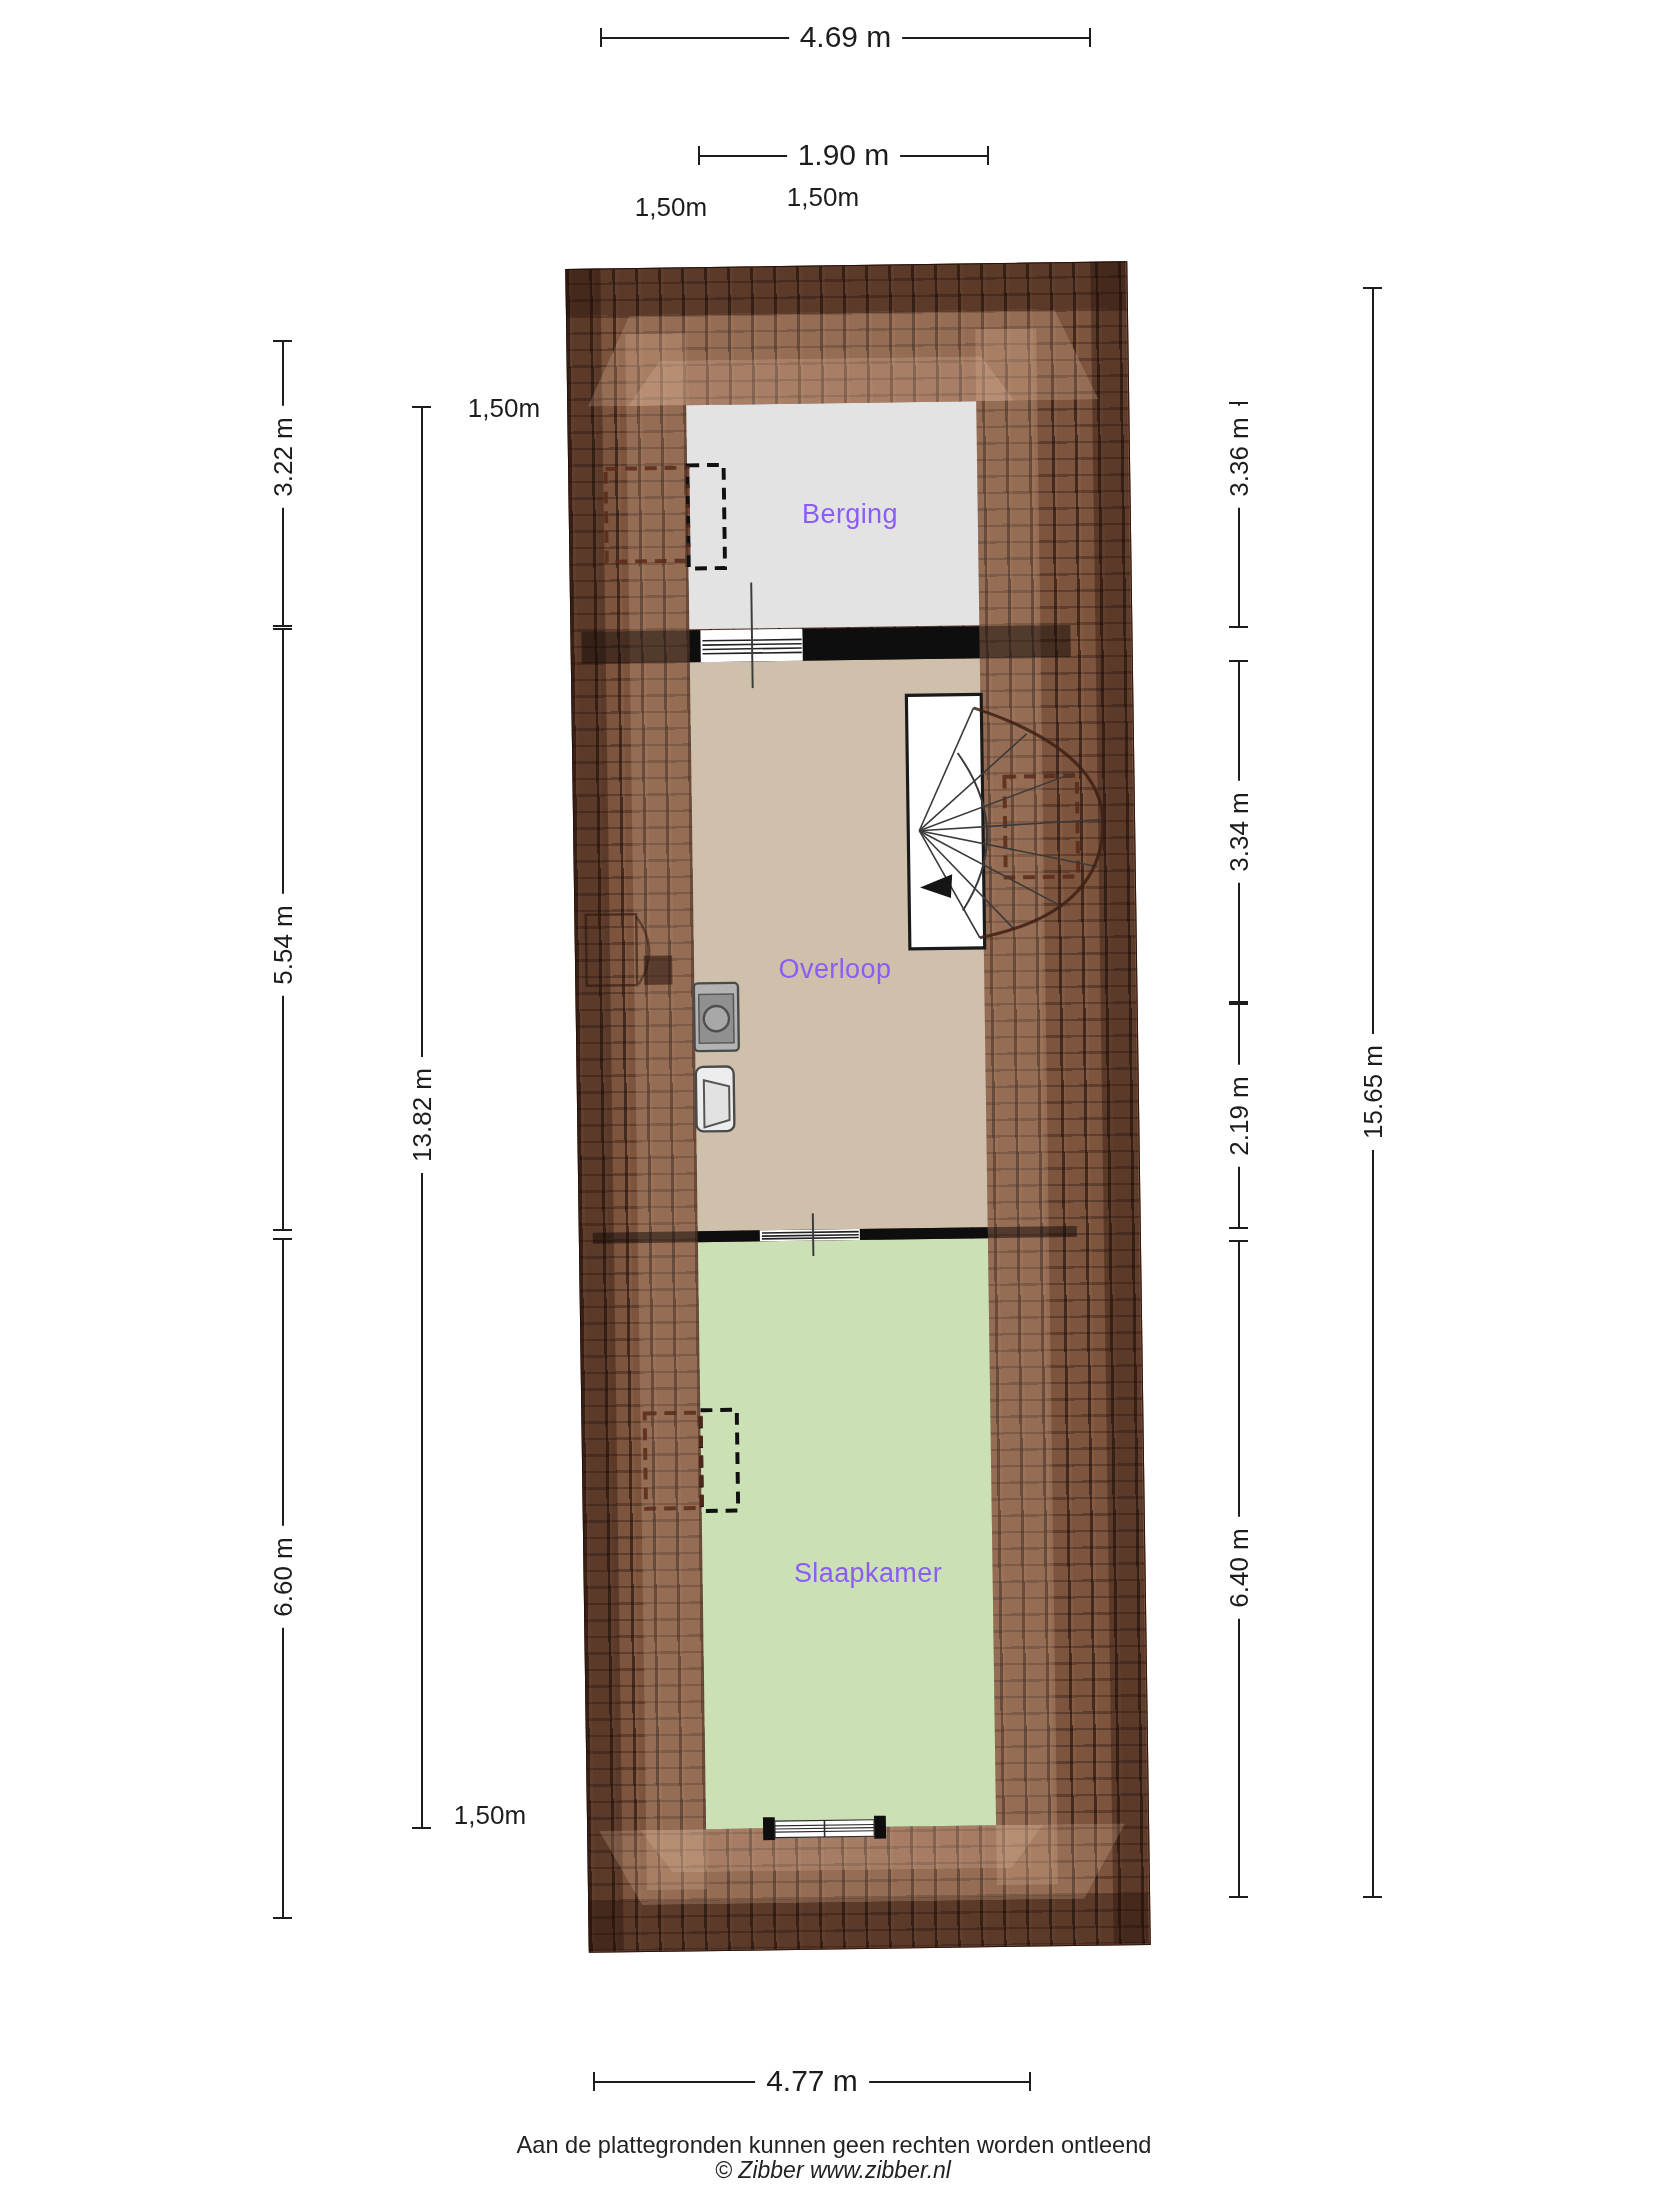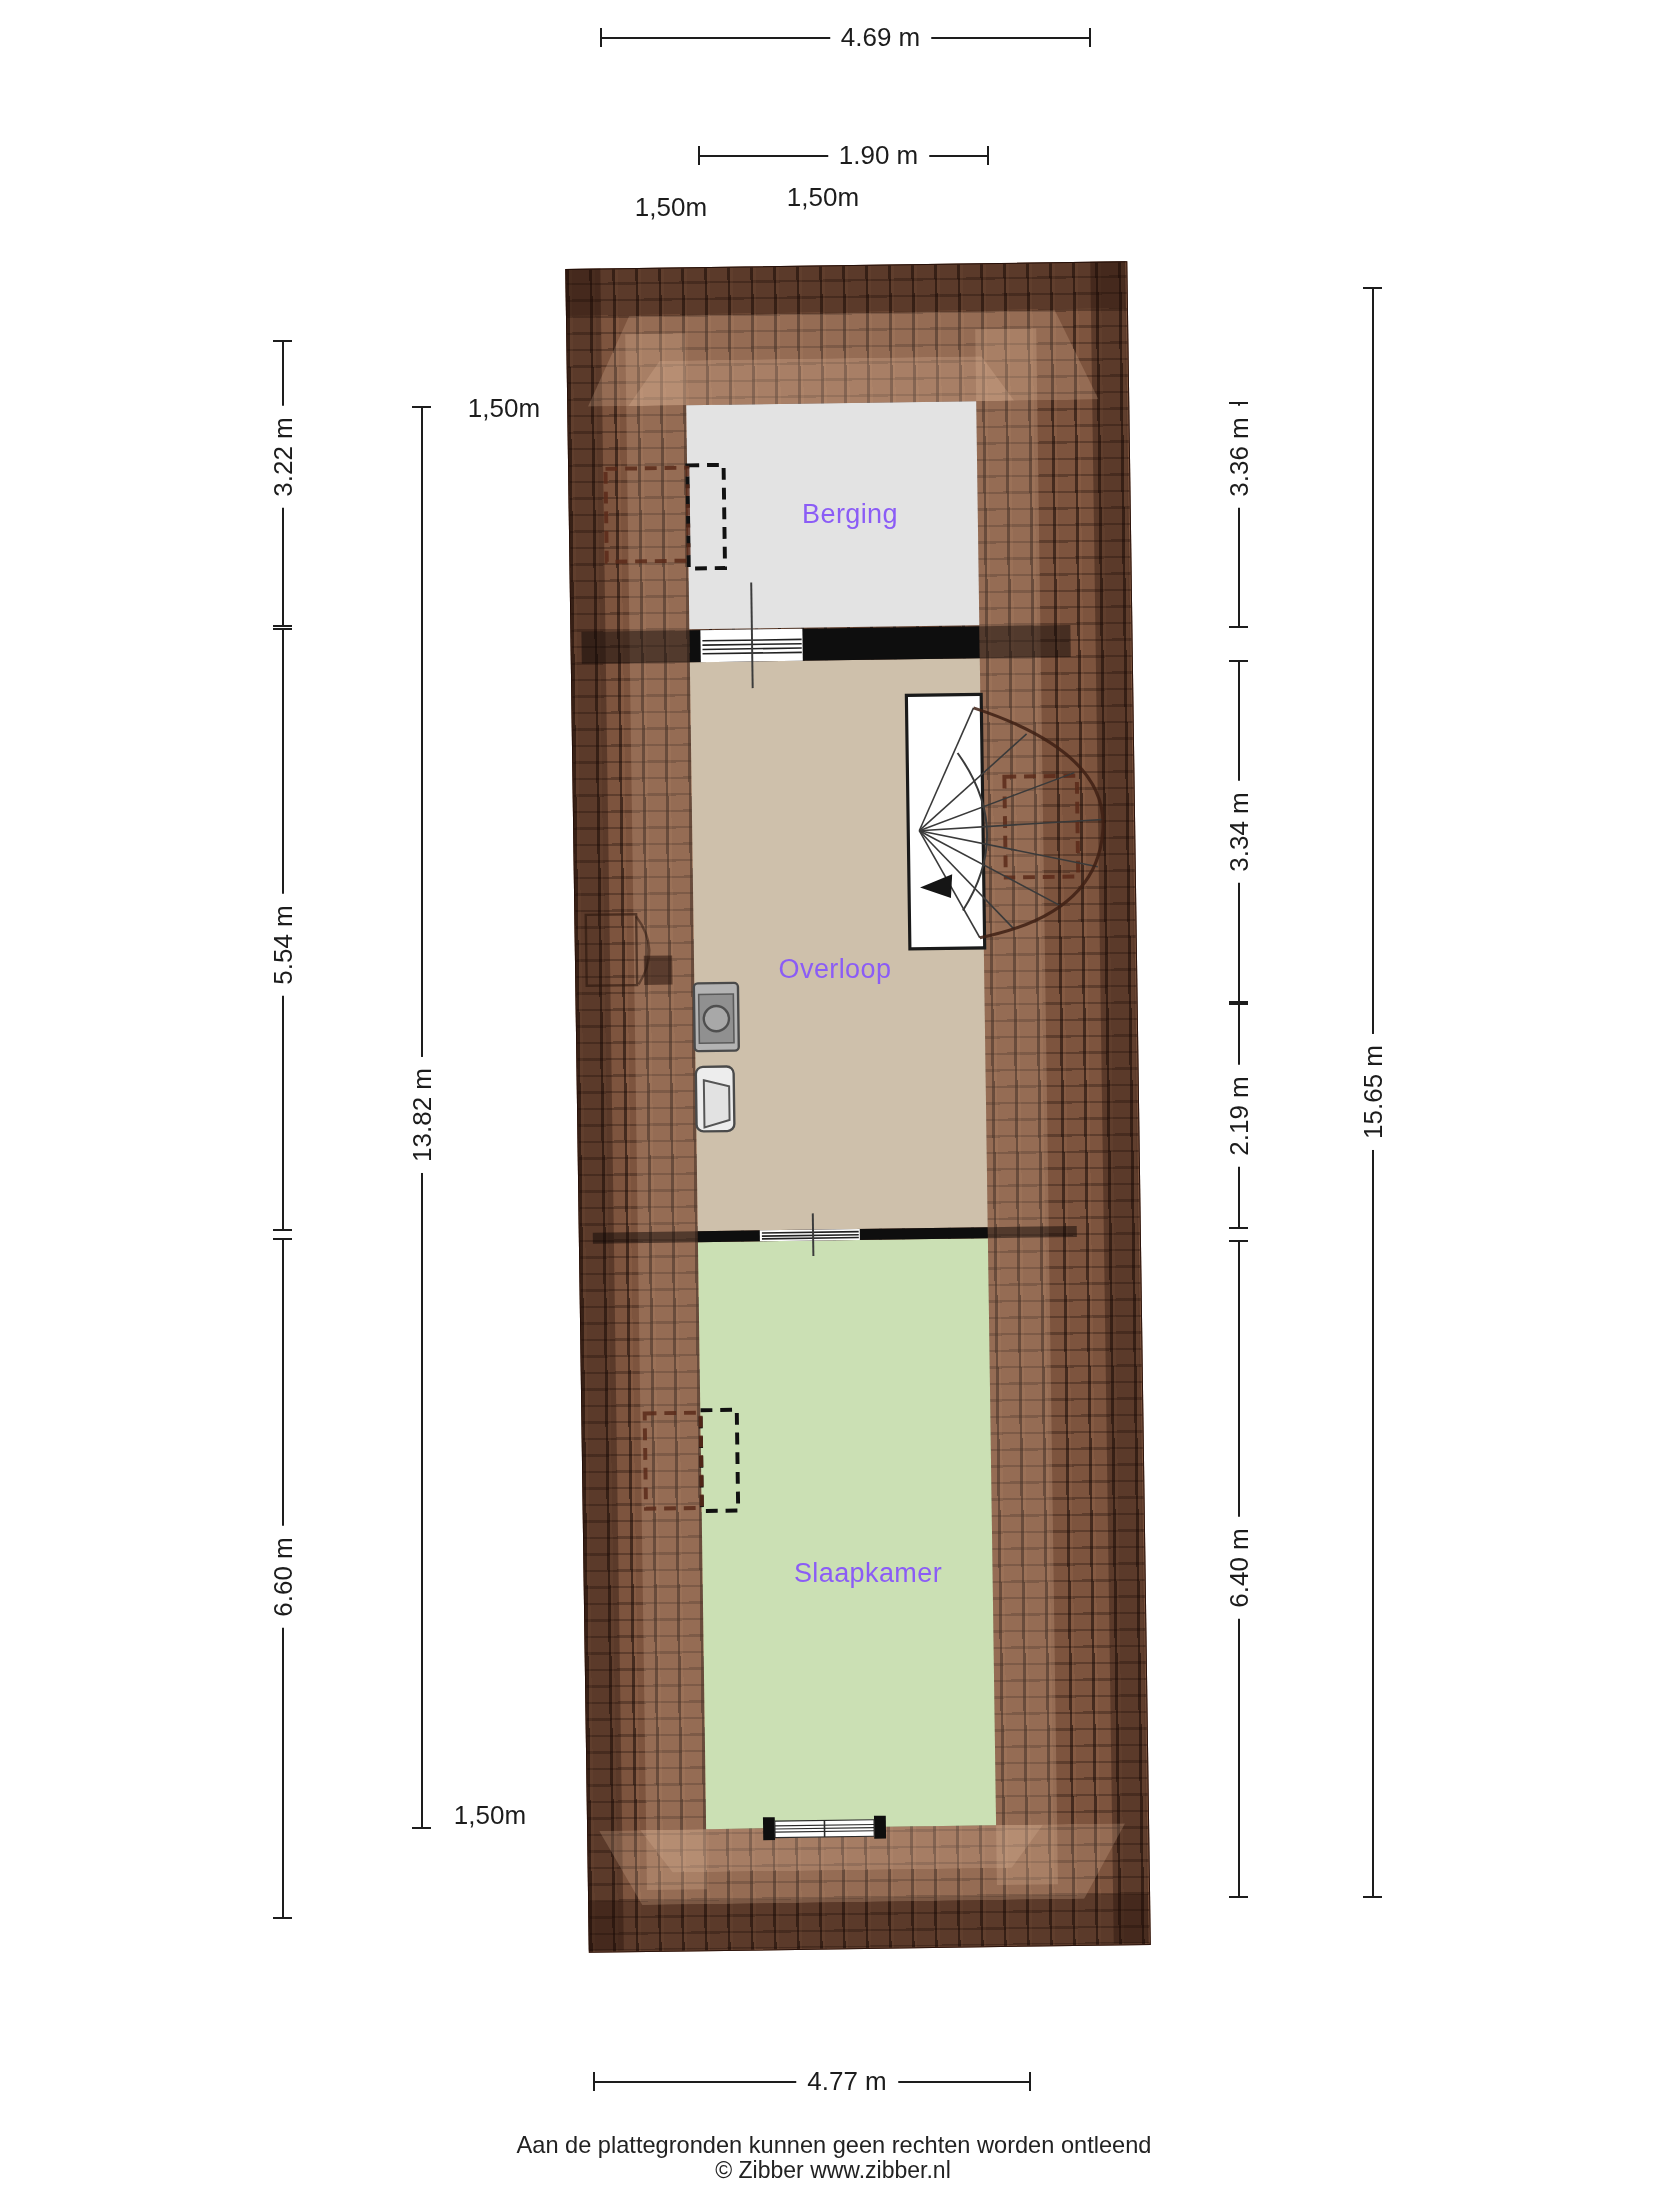--- a/index.html
+++ b/index.html
@@ -8,21 +8,21 @@
     font-family:"Liberation Sans","DejaVu Sans",sans-serif;color:#1c1c1c;
     overflow:hidden;
   }
   
   .hdim{position:absolute;height:19px;}
   .hdim .hline{position:absolute;left:0;right:0;top:8.7px;height:2px;background:#1d1d1d;}
   .hdim .tick{position:absolute;top:0;width:2px;height:19px;background:#1d1d1d;}
   .hdim .tick.l{left:0;} .hdim .tick.r{right:0;}
   .hdim .dlabel{
     position:absolute;top:9.5px;left:50%;transform:translate(-50%,-50%);
-    background:#fff;padding:1.6px 11px;font-size:26px;white-space:nowrap;margin-left:35px;
+    background:#fff;padding:1.6px 11px;font-size:30px;white-space:nowrap;
   }
   .vdim{position:absolute;width:19px;}
   .vdim .vline{position:absolute;top:0;bottom:0;left:8.7px;width:2px;background:#1d1d1d;}
   .vdim .tick{position:absolute;left:0;width:19px;height:2px;background:#1d1d1d;}
   .vdim .tick.t{top:0;} .vdim .tick.b{bottom:0;}
   .vdim .dlabel{
     position:absolute;left:9.5px;transform:translate(-50%,-50%) rotate(-90deg);
     background:#fff;padding:1.6px 11px;font-size:26px;white-space:nowrap;
   }
   .floatlabel{
@@ -238,14 +238,14 @@
 </div>
 
 <div class="hdim" style="left:593px;top:2072px;width:438px;">
   <div class="hline"></div>
     <div class="tick l"></div>
     <div class="tick r"></div>
   <span class="dlabel">4.77 m</span>
 </div>
 
 <span class="footer-line" style="left:834px;top:2145px;">Aan de plattegronden kunnen geen rechten worden ontleend</span>
-<span class="footer-line" style="left:833px;top:2170px;font-size:23px;">© Zibber www.zibber.nl</span>
+<span class="footer-line" style="left:833px;top:2170px;font-size:23px;font-style:italic;">© Zibber www.zibber.nl</span>
 
 
 </body></html>

